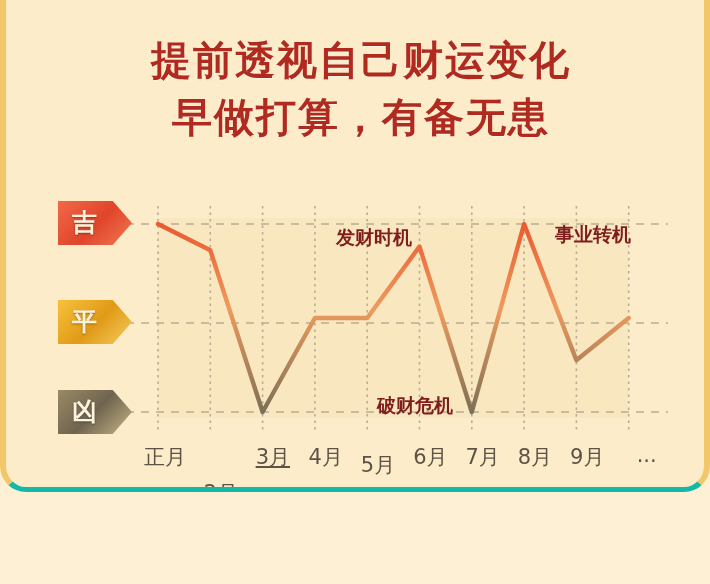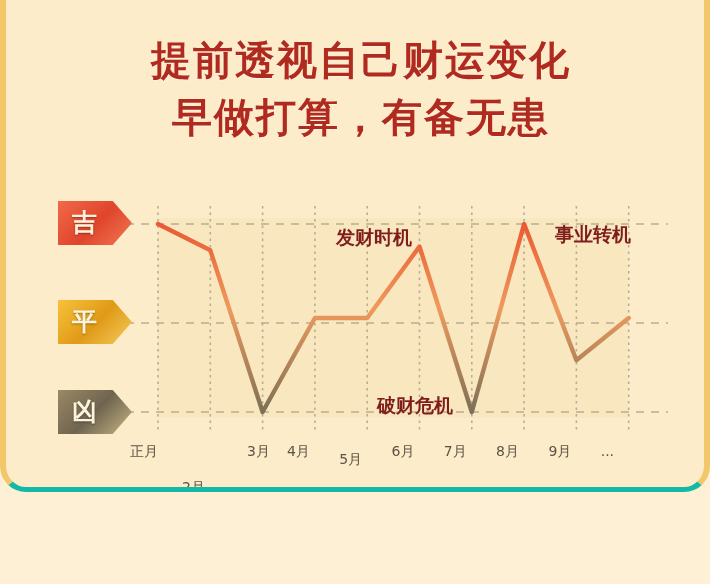--- a/index.html
+++ b/index.html
@@ -119,23 +119,23 @@
     left: 0;
     top: 443px;
     width: 710px;
     height: 30px;
   }
   .xtick {
     position: absolute;
     top: 0;
     width: 56px;
     margin-left: -28px;
-    text-align: left;
+    text-align: right;
     color: #5d5246;
-    font-size: 14px;
+    font-size: 21px;
     font-family: "DejaVu Sans", "Liberation Sans", sans-serif;
   }
 </style>
 </head>
 <body>
 
 <div id="card">
 
   <div id="title-block">
     <div class="title-line">提前透视自己财运变化</div>
@@ -181,21 +181,21 @@
     <span>凶</span>
   </div>
 
   <div class="annot" id="annot-1">发财时机</div>
   <div class="annot" id="annot-2">破财危机</div>
   <div class="annot" id="annot-3">事业转机</div>
 
   <div id="xaxis">
       <div class="xtick" style="left: 152px;">正月</div>
       <div class="xtick" style="left: 204px; margin-top: 36px;">2月</div>
-      <div class="xtick" style="left: 269px;">3月</div>
+      <div class="xtick" style="left: 256px; text-decoration: underline;">3月</div>
       <div class="xtick" style="left: 308.9px;">4月</div>
       <div class="xtick" style="left: 361.2px; margin-top: 8px;">5月</div>
       <div class="xtick" style="left: 413.5px;">6月</div>
       <div class="xtick" style="left: 465.8px;">7月</div>
       <div class="xtick" style="left: 518.1px;">8月</div>
       <div class="xtick" style="left: 570.4px;">9月</div>
       <div class="xtick" style="left: 622.7px;">...</div>
     </div>
 
 </div>

